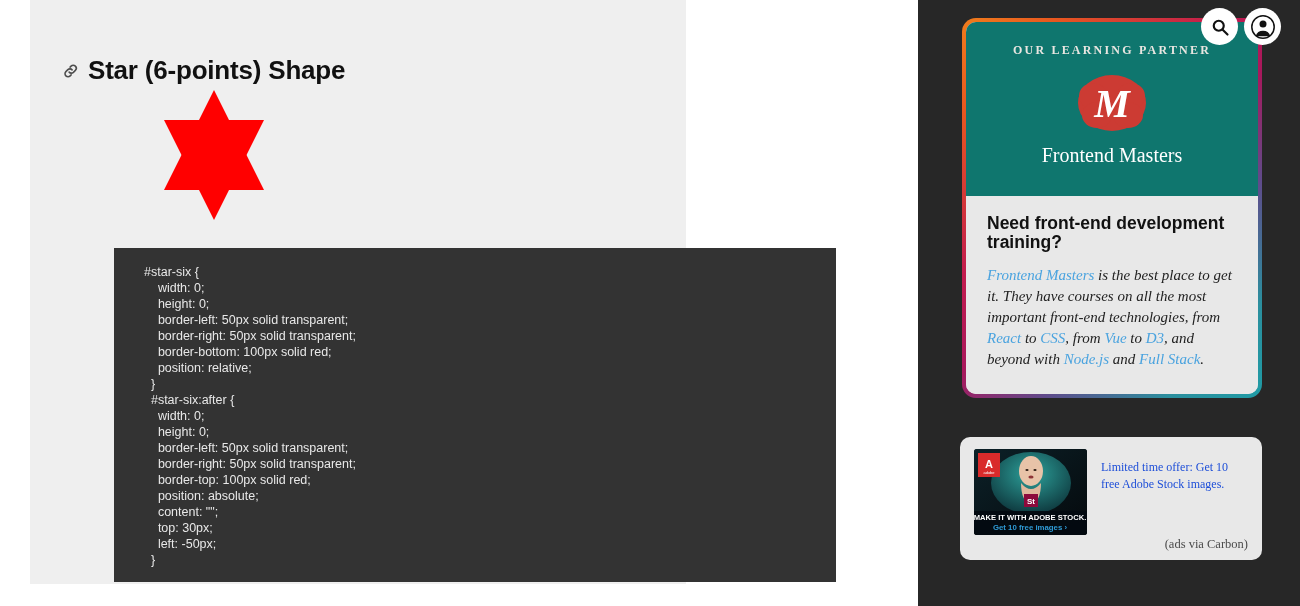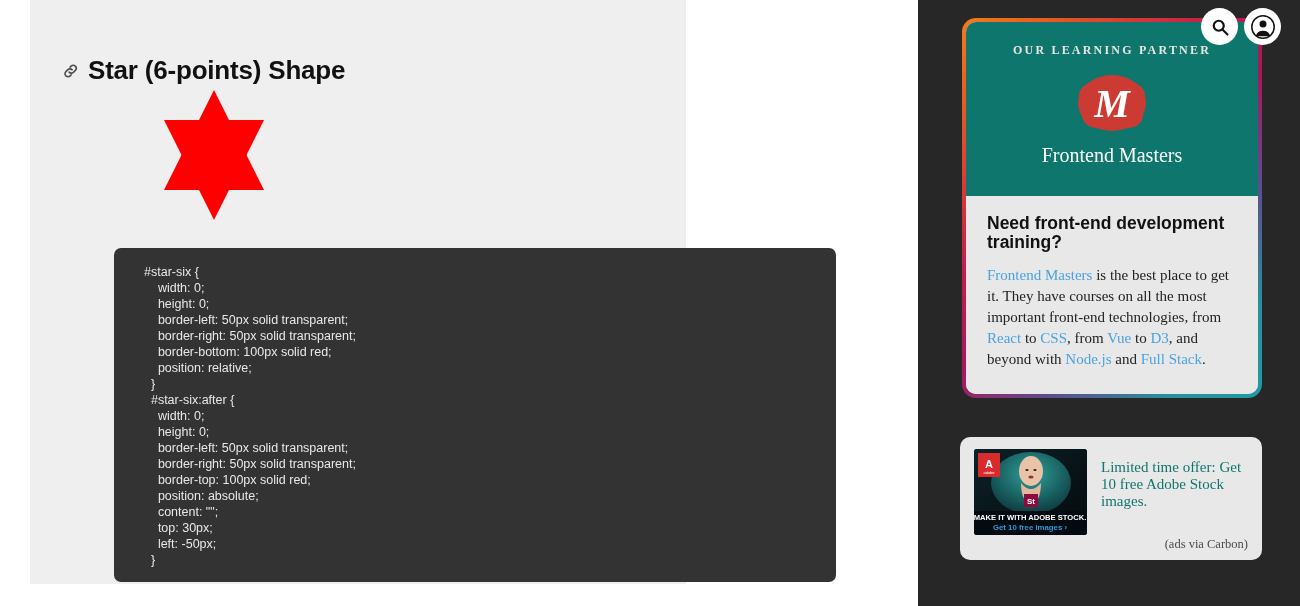--- a/index.html
+++ b/index.html
@@ -50,21 +50,20 @@
     left: -50px;
   }
 
   
   .code-block {
     position: absolute; left: 84px; top: 248px;
     width: 722px; height: 334px;
     background: #333333;
     padding: 16px 0 0 30px;
     overflow: hidden;
-    border-radius: 7px;
   }
   .code-block pre {
     margin: 0;
     font-family: "Liberation Sans", sans-serif;
     font-size: 12.5px;
     line-height: 16px;
     color: #e8e8e8;
     white-space: pre;
   }
 
@@ -131,20 +130,21 @@
   .fm-body { padding: 18px 21px 4px 21px; background: #e8e8e8; flex: 1; }
   .fm-heading {
     font-family: "Liberation Sans", sans-serif;
     font-size: 17.5px; font-weight: 700; color: #111;
     line-height: 19px; margin: 0 0 13px 0;
   }
   .fm-text {
     font-family: "Liberation Serif", serif;
     font-size: 15px; line-height: 21px; color: #222;
     margin: 0;
+    font-style: italic;
   }
   .fm-text a { color: #4aa3df; text-decoration: none; }
 
   
   .carbon-card {
     position: absolute; left: 960px - 918px; top: 437px;
     left: 42px;
     width: 302px; height: 123px;
     background: #e8e8e8;
     border-radius: 10px;
@@ -152,21 +152,21 @@
     z-index: 20;
   }
   .carbon-row { display: flex; gap: 14px; }
   .carbon-thumb {
     width: 113px; height: 86px; flex: none;
     border-radius: 3px; overflow: hidden; position: relative;
     background: #0b1a22;
   }
   .carbon-copy {
     font-family: "Liberation Serif", serif;
-    font-size: 15px; line-height: 17px; color: #0f766e;
+    font-size: 12px; line-height: 17px; color: #1d4ed8;
     padding-top: 10px;
   }
   .carbon-credit {
     position: absolute; right: 14px; bottom: 8px;
     font-family: Liberation Serif, serif;
     font-size: 12.5px; color: #4a4a4a;
   }
 </style>
 </head>
 <body>

